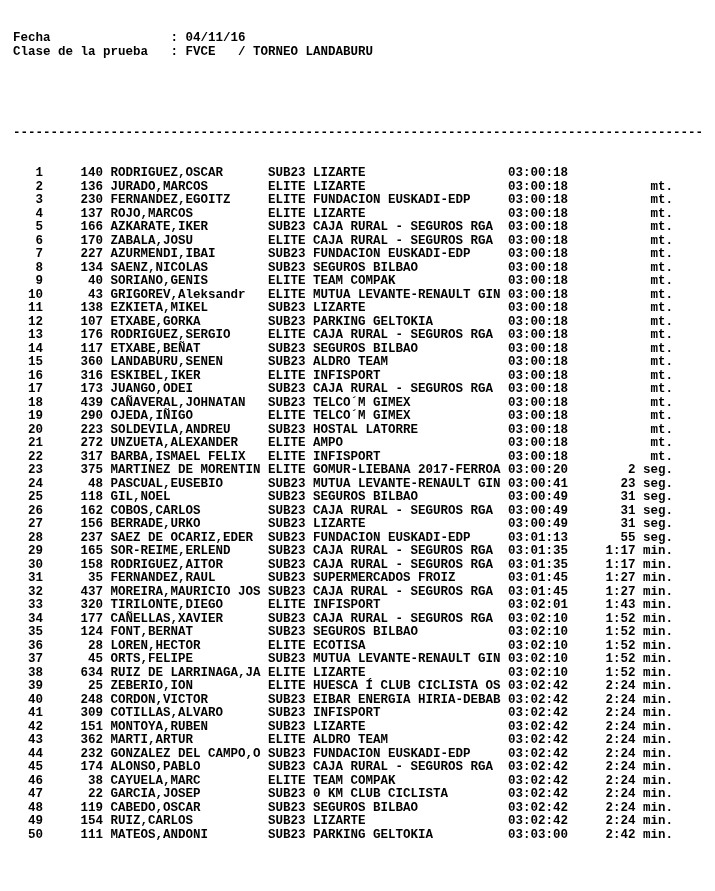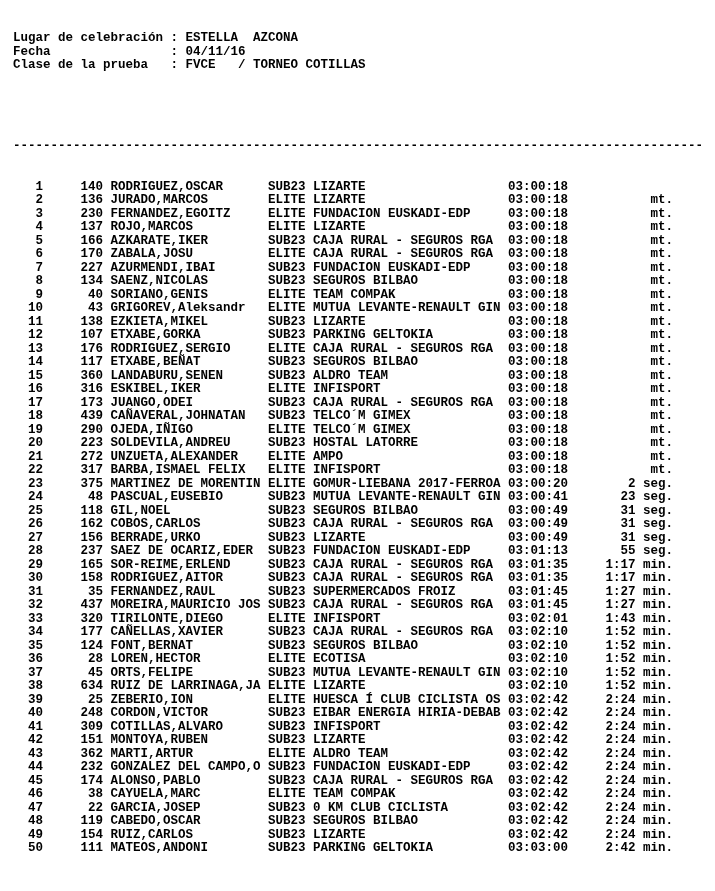--- a/index.html
+++ b/index.html
@@ -25,17 +25,17 @@
     white-space: pre;
   }
   .line {
     height: 13.5px;
   }
 </style>
 </head>
 <body>
 
 <div class="sheet">
-  <div id="meta-block"><div class="line">Lugar de celebración : ESTELLA  AZCONA</div><div class="line">Fecha                : 04/11/16</div><div class="line">Clase de la prueba   : FVCE   / TORNEO COTILLAS</div></div>
+  <div id="meta-block"><div class="line">Fecha                : 04/11/16</div><div class="line">Clase de la prueba   : FVCE   / TORNEO LANDABURU</div></div>
   <div class="line"> </div>
   <div class="line" id="divider-line">--------------------------------------------------------------------------------------------</div>
   <div id="rows-block"><div class="line">   1     140 RODRIGUEZ,OSCAR      SUB23 LIZARTE                   03:00:18              </div><div class="line">   2     136 JURADO,MARCOS        ELITE LIZARTE                   03:00:18           mt.</div><div class="line">   3     230 FERNANDEZ,EGOITZ     ELITE FUNDACION EUSKADI-EDP     03:00:18           mt.</div><div class="line">   4     137 ROJO,MARCOS          ELITE LIZARTE                   03:00:18           mt.</div><div class="line">   5     166 AZKARATE,IKER        SUB23 CAJA RURAL - SEGUROS RGA  03:00:18           mt.</div><div class="line">   6     170 ZABALA,JOSU          ELITE CAJA RURAL - SEGUROS RGA  03:00:18           mt.</div><div class="line">   7     227 AZURMENDI,IBAI       SUB23 FUNDACION EUSKADI-EDP     03:00:18           mt.</div><div class="line">   8     134 SAENZ,NICOLAS        SUB23 SEGUROS BILBAO            03:00:18           mt.</div><div class="line">   9      40 SORIANO,GENIS        ELITE TEAM COMPAK               03:00:18           mt.</div><div class="line">  10      43 GRIGOREV,Aleksandr   ELITE MUTUA LEVANTE-RENAULT GIN 03:00:18           mt.</div><div class="line">  11     138 EZKIETA,MIKEL        SUB23 LIZARTE                   03:00:18           mt.</div><div class="line">  12     107 ETXABE,GORKA         SUB23 PARKING GELTOKIA          03:00:18           mt.</div><div class="line">  13     176 RODRIGUEZ,SERGIO     ELITE CAJA RURAL - SEGUROS RGA  03:00:18           mt.</div><div class="line">  14     117 ETXABE,BEÑAT         SUB23 SEGUROS BILBAO            03:00:18           mt.</div><div class="line">  15     360 LANDABURU,SENEN      SUB23 ALDRO TEAM                03:00:18           mt.</div><div class="line">  16     316 ESKIBEL,IKER         ELITE INFISPORT                 03:00:18           mt.</div><div class="line">  17     173 JUANGO,ODEI          SUB23 CAJA RURAL - SEGUROS RGA  03:00:18           mt.</div><div class="line">  18     439 CAÑAVERAL,JOHNATAN   SUB23 TELCO´M GIMEX             03:00:18           mt.</div><div class="line">  19     290 OJEDA,IÑIGO          ELITE TELCO´M GIMEX             03:00:18           mt.</div><div class="line">  20     223 SOLDEVILA,ANDREU     SUB23 HOSTAL LATORRE            03:00:18           mt.</div><div class="line">  21     272 UNZUETA,ALEXANDER    ELITE AMPO                      03:00:18           mt.</div><div class="line">  22     317 BARBA,ISMAEL FELIX   ELITE INFISPORT                 03:00:18           mt.</div><div class="line">  23     375 MARTINEZ DE MORENTIN ELITE GOMUR-LIEBANA 2017-FERROA 03:00:20        2 seg.</div><div class="line">  24      48 PASCUAL,EUSEBIO      SUB23 MUTUA LEVANTE-RENAULT GIN 03:00:41       23 seg.</div><div class="line">  25     118 GIL,NOEL             SUB23 SEGUROS BILBAO            03:00:49       31 seg.</div><div class="line">  26     162 COBOS,CARLOS         SUB23 CAJA RURAL - SEGUROS RGA  03:00:49       31 seg.</div><div class="line">  27     156 BERRADE,URKO         SUB23 LIZARTE                   03:00:49       31 seg.</div><div class="line">  28     237 SAEZ DE OCARIZ,EDER  SUB23 FUNDACION EUSKADI-EDP     03:01:13       55 seg.</div><div class="line">  29     165 SOR-REIME,ERLEND     SUB23 CAJA RURAL - SEGUROS RGA  03:01:35     1:17 min.</div><div class="line">  30     158 RODRIGUEZ,AITOR      SUB23 CAJA RURAL - SEGUROS RGA  03:01:35     1:17 min.</div><div class="line">  31      35 FERNANDEZ,RAUL       SUB23 SUPERMERCADOS FROIZ       03:01:45     1:27 min.</div><div class="line">  32     437 MOREIRA,MAURICIO JOS SUB23 CAJA RURAL - SEGUROS RGA  03:01:45     1:27 min.</div><div class="line">  33     320 TIRILONTE,DIEGO      ELITE INFISPORT                 03:02:01     1:43 min.</div><div class="line">  34     177 CAÑELLAS,XAVIER      SUB23 CAJA RURAL - SEGUROS RGA  03:02:10     1:52 min.</div><div class="line">  35     124 FONT,BERNAT          SUB23 SEGUROS BILBAO            03:02:10     1:52 min.</div><div class="line">  36      28 LOREN,HECTOR         ELITE ECOTISA                   03:02:10     1:52 min.</div><div class="line">  37      45 ORTS,FELIPE          SUB23 MUTUA LEVANTE-RENAULT GIN 03:02:10     1:52 min.</div><div class="line">  38     634 RUIZ DE LARRINAGA,JA ELITE LIZARTE                   03:02:10     1:52 min.</div><div class="line">  39      25 ZEBERIO,ION          ELITE HUESCA Í CLUB CICLISTA OS 03:02:42     2:24 min.</div><div class="line">  40     248 CORDON,VICTOR        SUB23 EIBAR ENERGIA HIRIA-DEBAB 03:02:42     2:24 min.</div><div class="line">  41     309 COTILLAS,ALVARO      SUB23 INFISPORT                 03:02:42     2:24 min.</div><div class="line">  42     151 MONTOYA,RUBEN        SUB23 LIZARTE                   03:02:42     2:24 min.</div><div class="line">  43     362 MARTI,ARTUR          ELITE ALDRO TEAM                03:02:42     2:24 min.</div><div class="line">  44     232 GONZALEZ DEL CAMPO,O SUB23 FUNDACION EUSKADI-EDP     03:02:42     2:24 min.</div><div class="line">  45     174 ALONSO,PABLO         SUB23 CAJA RURAL - SEGUROS RGA  03:02:42     2:24 min.</div><div class="line">  46      38 CAYUELA,MARC         ELITE TEAM COMPAK               03:02:42     2:24 min.</div><div class="line">  47      22 GARCIA,JOSEP         SUB23 0 KM CLUB CICLISTA        03:02:42     2:24 min.</div><div class="line">  48     119 CABEDO,OSCAR         SUB23 SEGUROS BILBAO            03:02:42     2:24 min.</div><div class="line">  49     154 RUIZ,CARLOS          SUB23 LIZARTE                   03:02:42     2:24 min.</div><div class="line">  50     111 MATEOS,ANDONI        SUB23 PARKING GELTOKIA          03:03:00     2:42 min.</div></div>
 </div>
 
 </body></html>

